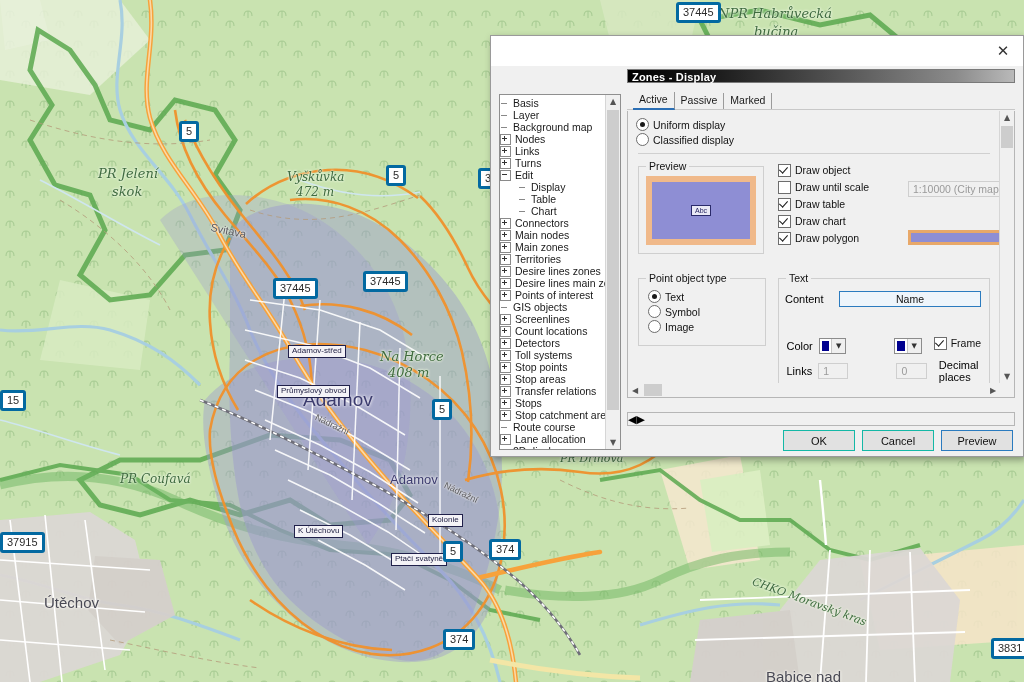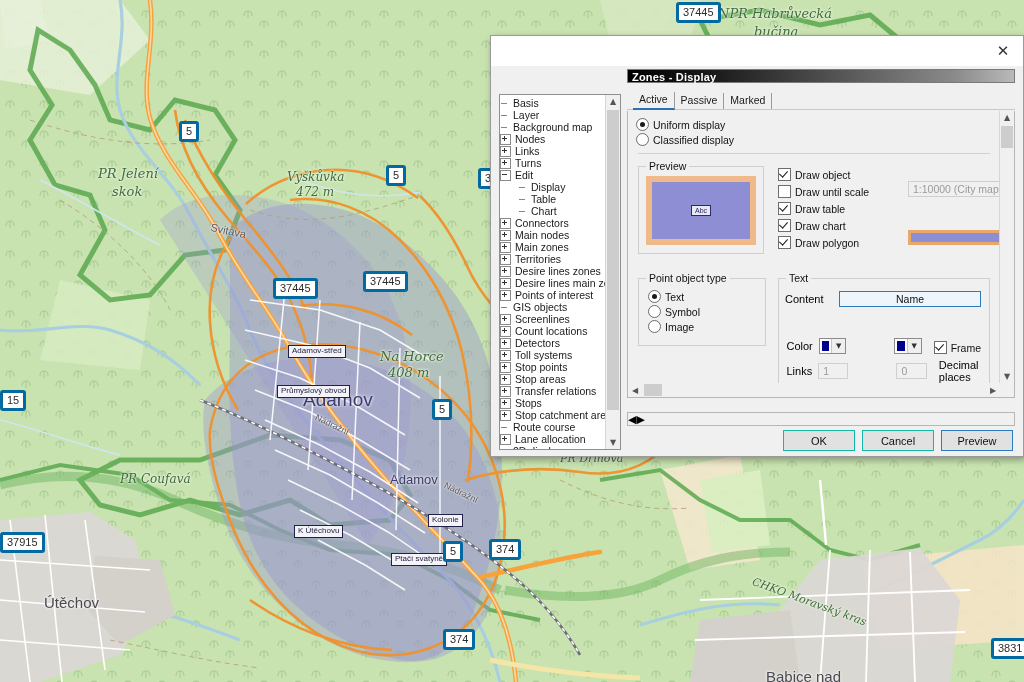--- a/index.html
+++ b/index.html
@@ -199,21 +199,21 @@
   .groupbox {
     border: 1px solid #cfcfcf; position: relative;
     box-sizing: border-box;
   }
   .groupbox > .gtitle {
     position: absolute; left: 7px; top: -7px;
     background: #f0f0f0; padding: 0 3px;
     font-size: 10.5px; color: #111;
   }
 
-  .cbrow { display: flex; align-items: flex-end; height: 17px; font-size: 10.5px; color: #111; }
+  .cbrow { display: flex; align-items: flex-start; height: 17px; font-size: 10.5px; color: #111; }
   .cb {
     width: 11px; height: 11px; border: 1px solid #6d6d6d; background: #fff;
     margin-right: 4px; position: relative; flex: 0 0 auto;
   }
   .cb.on::after {
     content: ""; position: absolute; left: 2px; top: 0px;
     width: 4px; height: 7px;
     border: solid #1a1a1a; border-width: 0 1.6px 1.6px 0;
     transform: rotate(42deg);
   }

